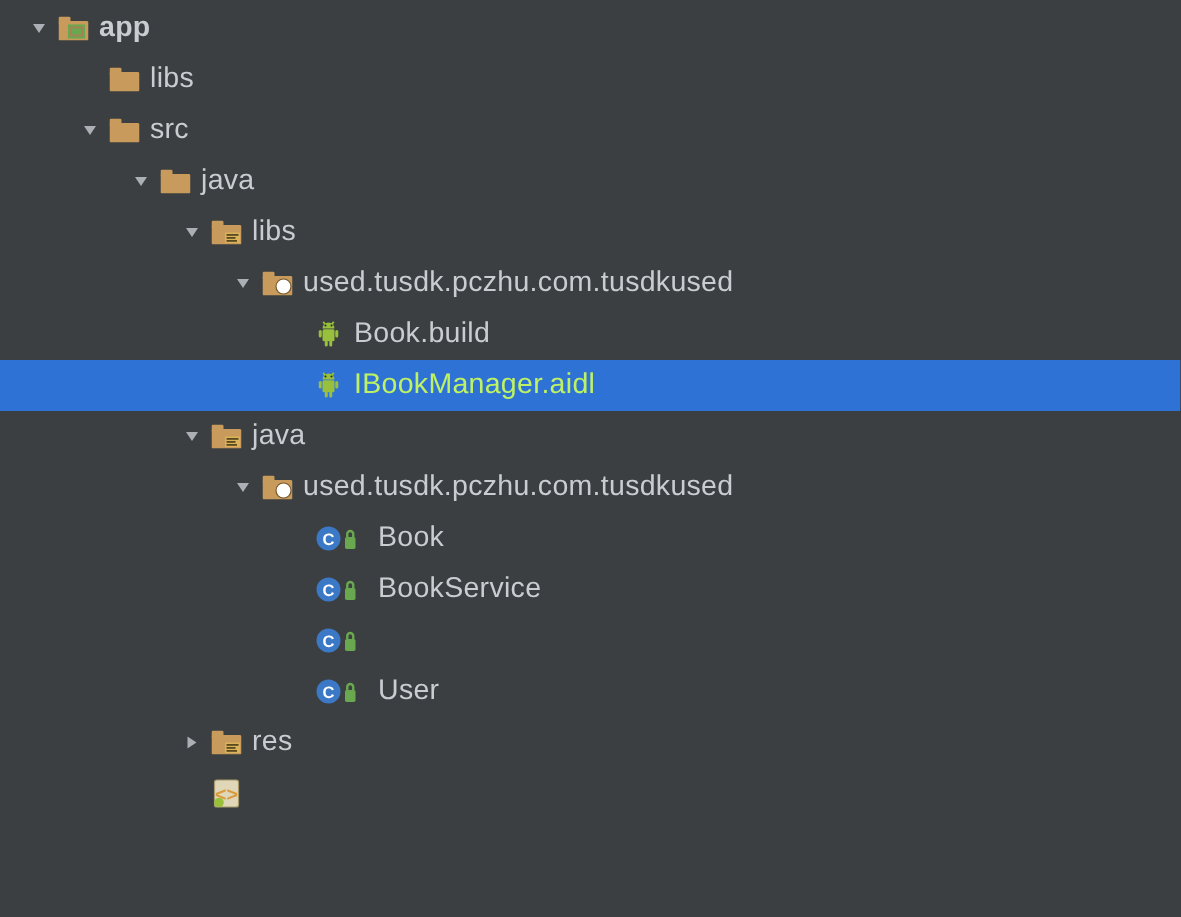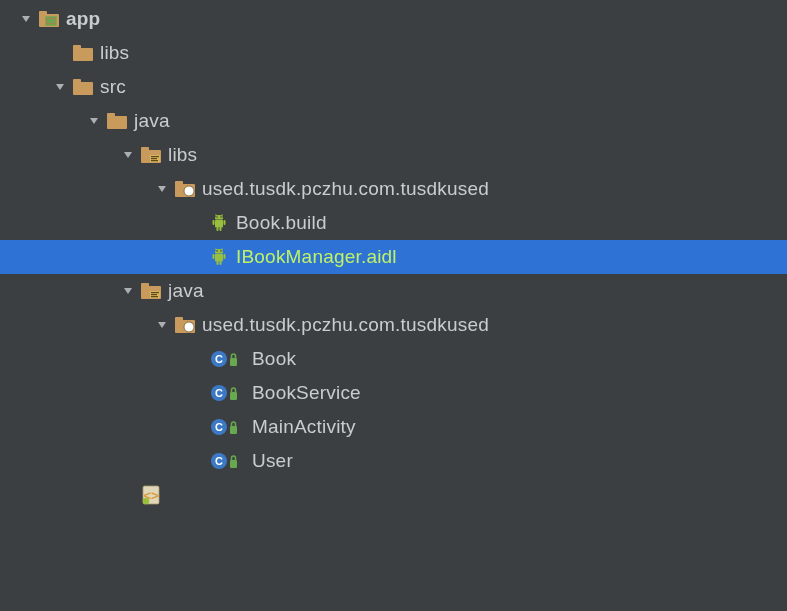--- a/index.html
+++ b/index.html
@@ -267,37 +267,55 @@
       <span class="indent" style="width: 188px;"></span>
       <span class="arrow none"></span>
       <span class="ico" style="width: 38px;">
         <svg width="34" height="20" viewBox="0 0 34 20">
         <circle cx="9" cy="10" r="8" fill="#3b79c6"></circle>
         <text x="9" y="14" text-anchor="middle" font-family="Arial" font-size="11" font-weight="700" fill="#ffffff">C</text>
         <rect x="20" y="9" width="7" height="8" rx="1.2" fill="#6aa84f"></rect>
         <path d="M21.5 9 v-2 a2 2 0 0 1 4 0 v2" fill="none" stroke="#6aa84f" stroke-width="1.6"></path>
       </svg>
       </span>
-      <span class="label">MainActivity</span>
     </div>
     <div class="row">
       <span class="indent" style="width: 188px;"></span>
       <span class="arrow none"></span>
       <span class="ico" style="width: 38px;">
         <svg width="34" height="20" viewBox="0 0 34 20">
         <circle cx="9" cy="10" r="8" fill="#3b79c6"></circle>
         <text x="9" y="14" text-anchor="middle" font-family="Arial" font-size="11" font-weight="700" fill="#ffffff">C</text>
         <rect x="20" y="9" width="7" height="8" rx="1.2" fill="#6aa84f"></rect>
         <path d="M21.5 9 v-2 a2 2 0 0 1 4 0 v2" fill="none" stroke="#6aa84f" stroke-width="1.6"></path>
       </svg>
       </span>
       <span class="label">User</span>
     </div>
     <div class="row">
       <span class="indent" style="width: 120px;"></span>
+      <span class="arrow">
+        <svg width="12" height="12" viewBox="0 0 12 12">
+          <polygon points="3,2 9,6 3,10" fill="#aab0b6"></polygon>
+        </svg>
+      </span>
+      <span class="ico">
+        <svg width="20" height="16" viewBox="0 0 20 16">
+        <rect x="0" y="3" width="20" height="13" rx="1" fill="#c89a5b"></rect>
+        <rect x="0" y="0" width="8" height="5" rx="1" fill="#c89a5b"></rect>
+        <rect x="9" y="8" width="10" height="7" fill="#d9b25a"></rect>
+        <rect x="10" y="9" width="8" height="1.2" fill="#5a4a20"></rect>
+        <rect x="10" y="11" width="6" height="1.2" fill="#5a4a20"></rect>
+        <rect x="10" y="13" width="7" height="1.2" fill="#5a4a20"></rect>
+      </svg>
+      </span>
+      <span class="label">res</span>
+    </div>
+    <div class="row">
+      <span class="indent" style="width: 120px;"></span>
       <span class="arrow none"></span>
       <span class="ico">
         <svg width="20" height="20" viewBox="0 0 20 20">
         <rect x="2" y="1" width="16" height="18" rx="1.5" fill="#e0d7b8"></rect>
         <rect x="2" y="1" width="16" height="18" rx="1.5" fill="none" stroke="#a89a6a" stroke-width="0.8"></rect>
         <text x="10" y="15" text-anchor="middle" font-family="Arial" font-size="13" font-weight="700" fill="#d99a3b">&lt;&gt;</text>
         <circle cx="5" cy="16" r="3.2" fill="#98c03c"></circle>
       </svg>
       </span>
     </div>

